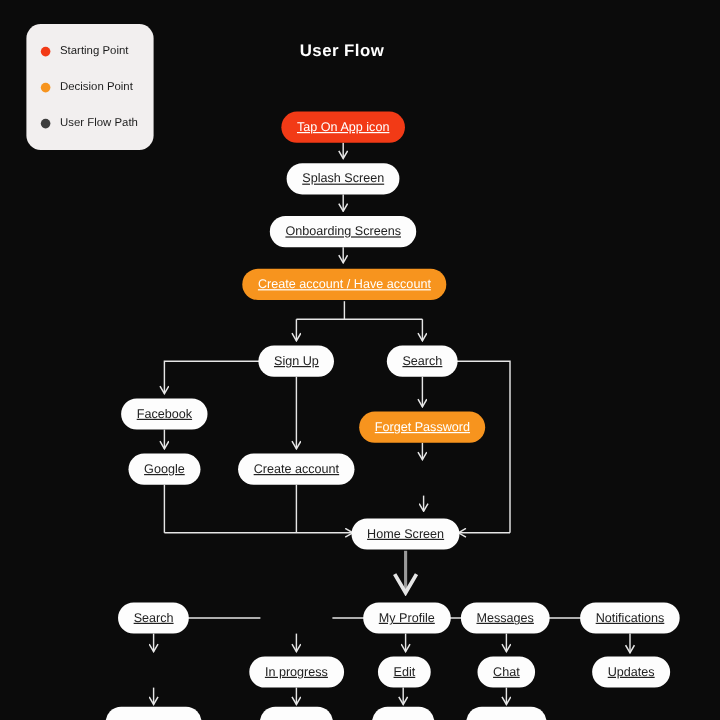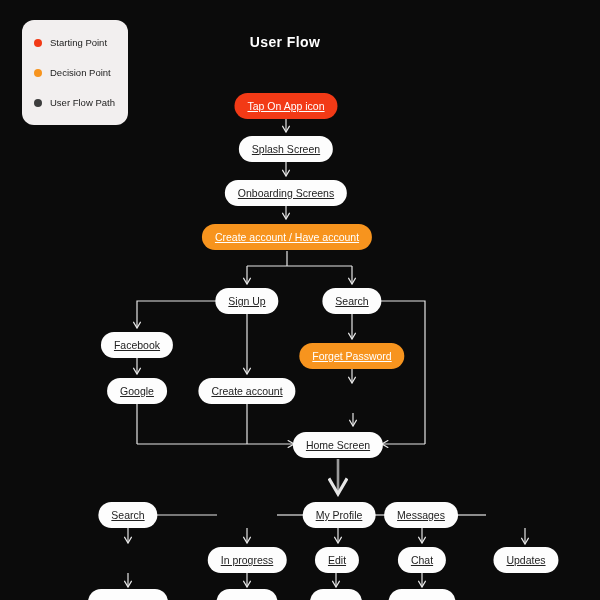--- a/index.html
+++ b/index.html
@@ -145,20 +145,21 @@
   <div class="pill" style="left:247px;top:301px">Sign Up</div>
   <div class="pill" style="left:352px;top:301px">Search</div>
   <div class="pill" style="left:137px;top:345px">Facebook</div>
   <div class="pill" style="left:137px;top:391px">Google</div>
   <div class="pill" style="left:247px;top:391px">Create account</div>
   <div class="pill decision" style="left:352px;top:356px">Forget Password</div>
   <div class="pill" style="left:338px;top:445px">Home Screen</div>
   <div class="pill" style="left:128px;top:515px">Search</div>
   <div class="pill" style="left:339px;top:515px">My Profile</div>
   <div class="pill" style="left:421px;top:515px">Messages</div>
+  <div class="pill" style="left:525px;top:515px">Notifications</div>
   <div class="pill" style="left:247px;top:560px">In progress</div>
   <div class="pill" style="left:337px;top:560px">Edit</div>
   <div class="pill" style="left:422px;top:560px">Chat</div>
   <div class="pill" style="left:526px;top:560px">Updates</div>
 
   <div class="pill stubpill" style="left:128px;width:80px"></div>
   <div class="pill stubpill" style="left:247px;width:61px"></div>
   <div class="pill stubpill" style="left:336px;width:52px"></div>
   <div class="pill stubpill" style="left:422px;width:67px"></div>
 

